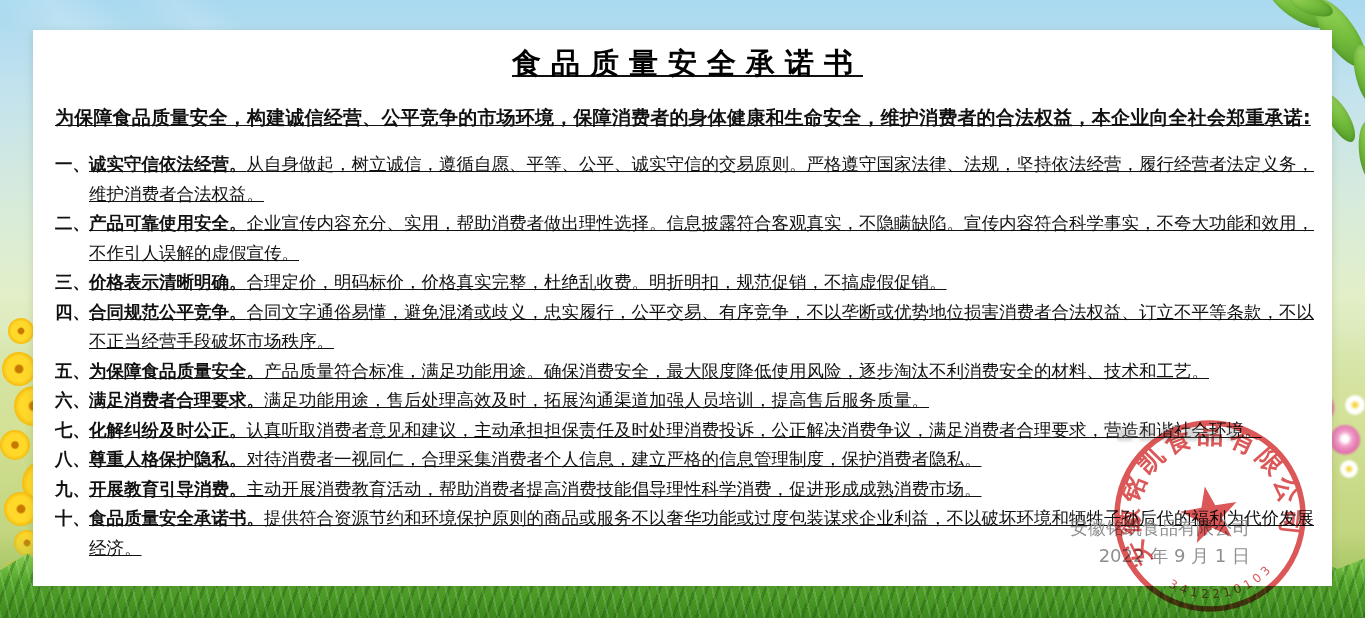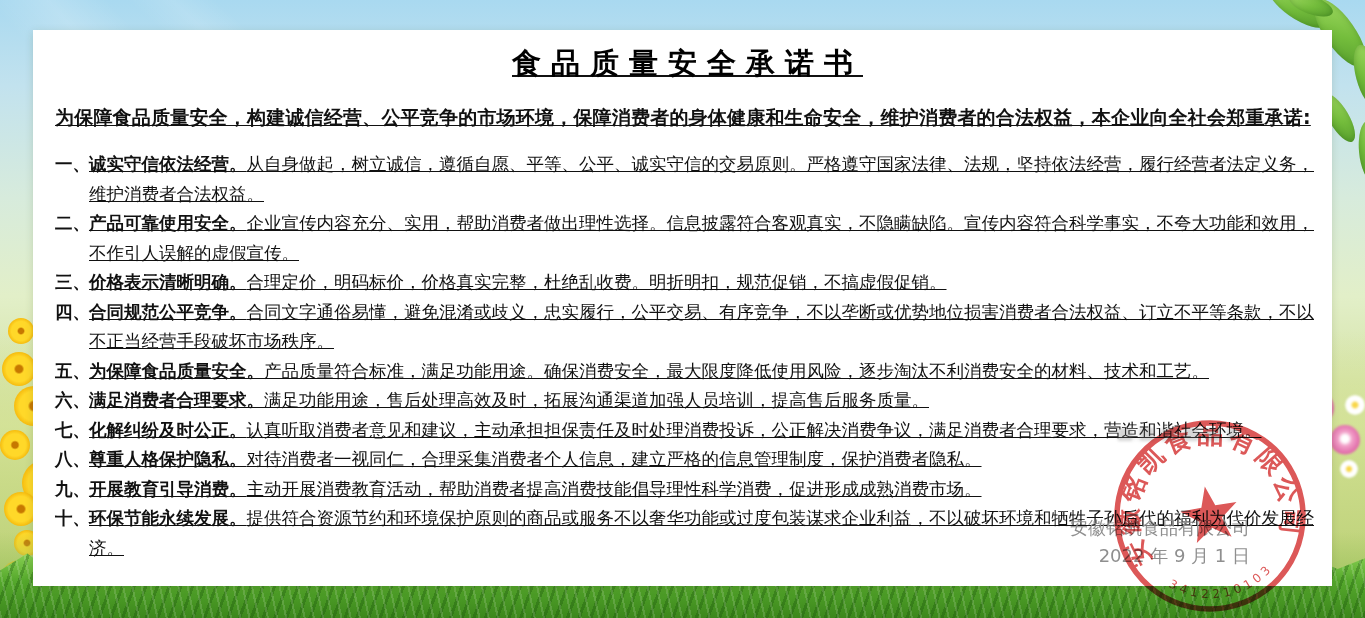--- a/index.html
+++ b/index.html
@@ -169,21 +169,21 @@
     <div class="item">
       <span class="num">七、</span><span class="heading">化解纠纷及时公正。</span><span class="body">认真听取消费者意见和建议，主动承担担保责任及时处理消费投诉，公正解决消费争议，满足消费者合理要求，营造和谐社会环境。</span>
     </div>
     <div class="item">
       <span class="num">八、</span><span class="heading">尊重人格保护隐私。</span><span class="body">对待消费者一视同仁，合理采集消费者个人信息，建立严格的信息管理制度，保护消费者隐私。</span>
     </div>
     <div class="item">
       <span class="num">九、</span><span class="heading">开展教育引导消费。</span><span class="body">主动开展消费教育活动，帮助消费者提高消费技能倡导理性科学消费，促进形成成熟消费市场。</span>
     </div>
     <div class="item">
-      <span class="num">十、</span><span class="heading">环保节能永续发展。</span><span class="body">提供符合资源节约和环境保护原则的商品或服务不以奢华功能或过度包装谋求企业利益，不以破坏环境和牺牲子孙后代的福利为代价发展经济。</span>
+      <span class="num">十、</span><span class="heading">食品质量安全承诺书。</span><span class="body">提供符合资源节约和环境保护原则的商品或服务不以奢华功能或过度包装谋求企业利益，不以破坏环境和牺牲子孙后代的福利为代价发展经济。</span>
     </div>
   </div>
 
   <div class="signature">
     <div>安徽铭凯食品有限公司</div>
     <div>2022 年 9 月 1 日</div>
   </div>
 </div>
 
 <div class="fade-artifact"></div>

